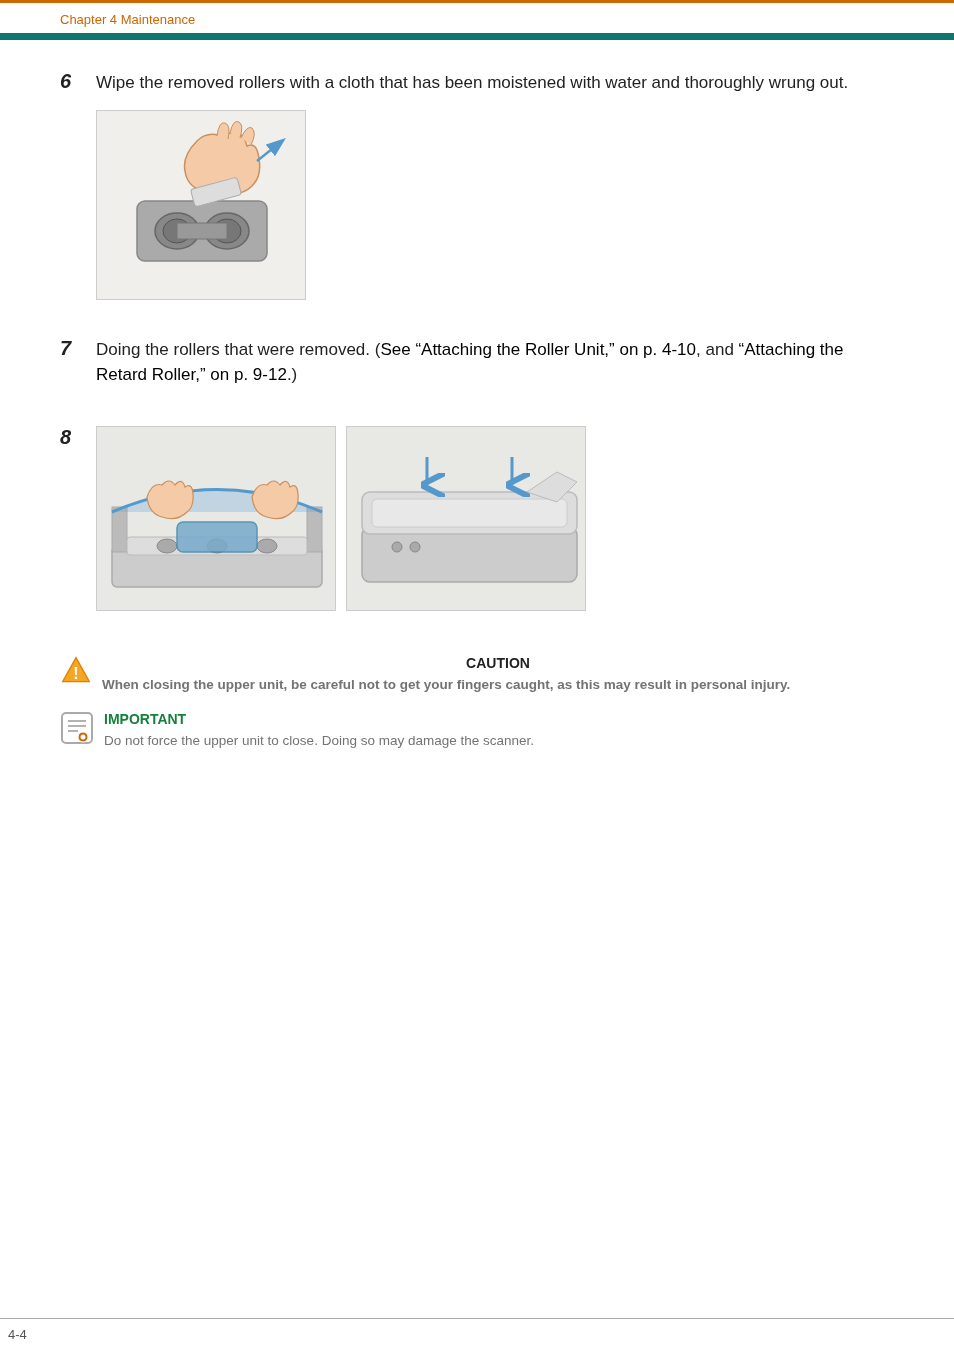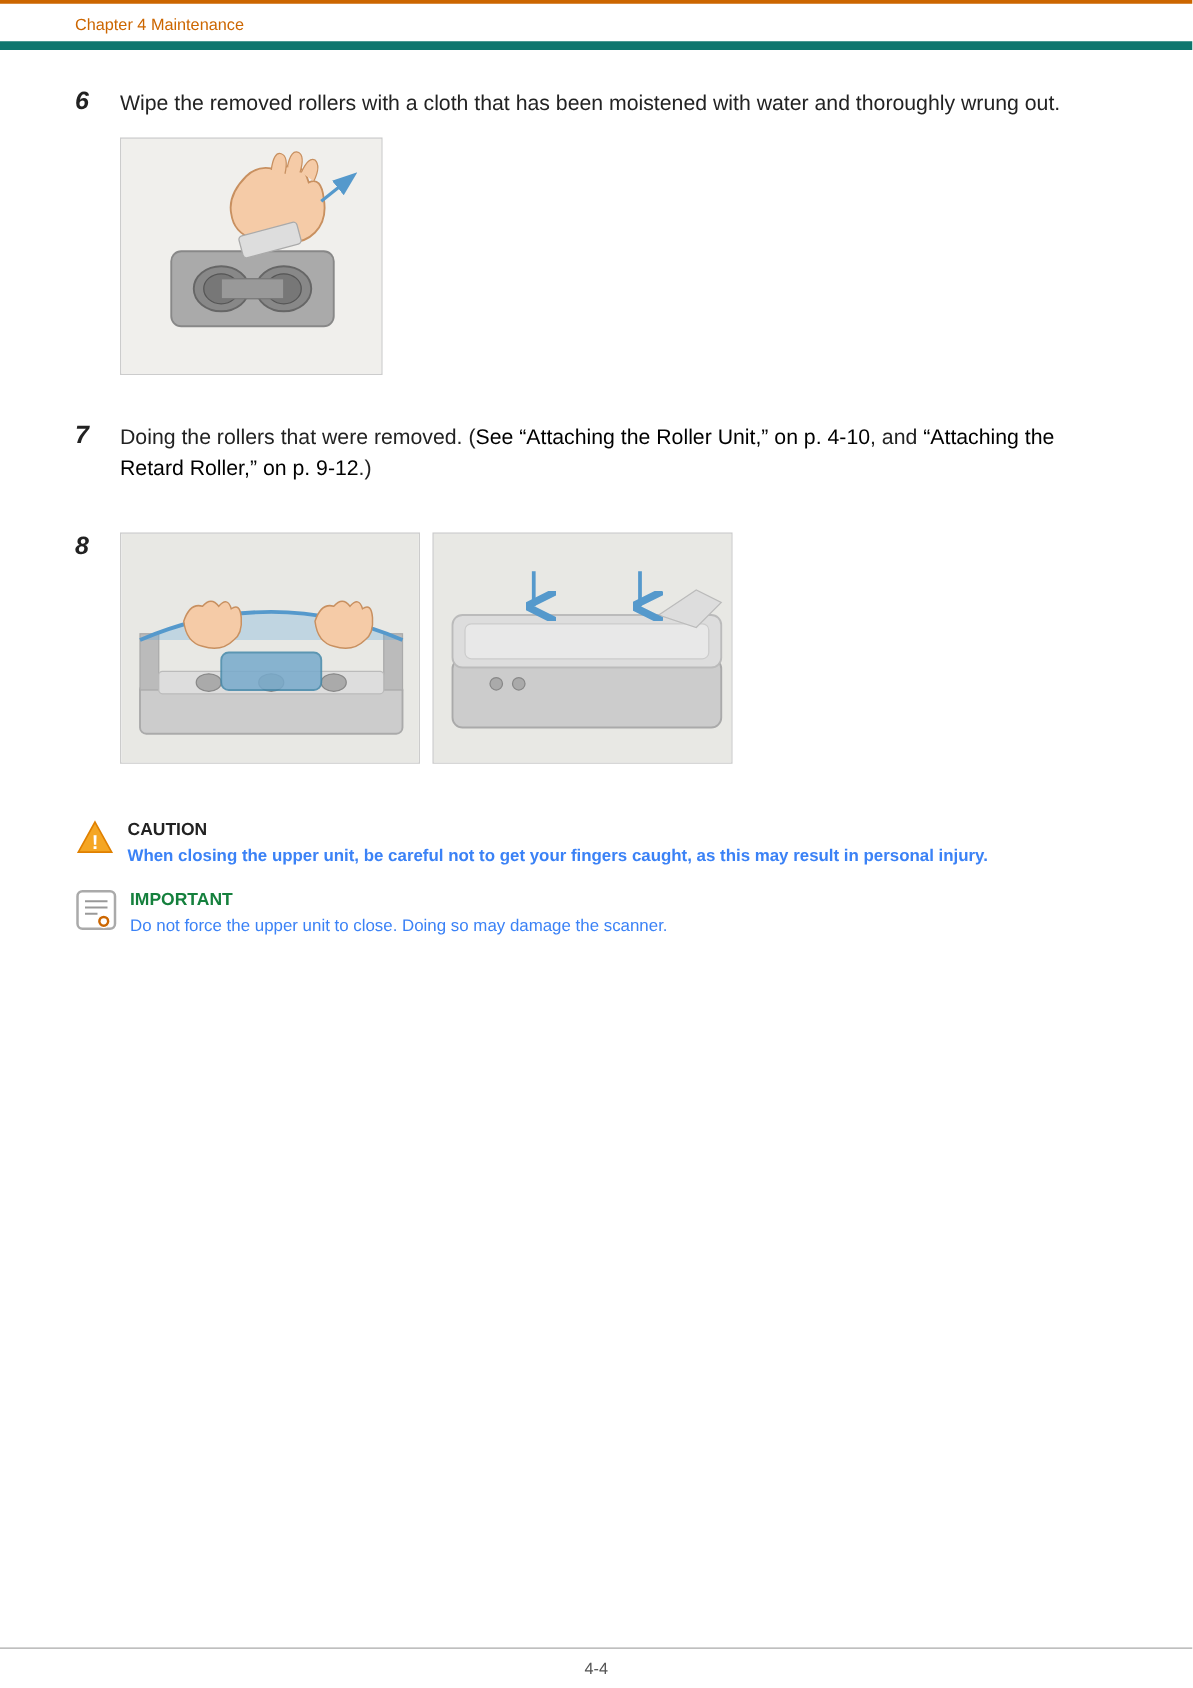--- a/index.html
+++ b/index.html
@@ -94,43 +94,44 @@
     }
 
     .notice-title {
       font-size: 14px;
       font-weight: bold;
       margin-bottom: 4px;
     }
 
     .notice-title.caution {
       color: #222;
+      text-align: center;
     }
 
     .notice-title.important {
       color: #15803d;
     }
 
     .notice-text {
       font-size: 13.5px;
       line-height: 1.5;
-      color: #3b82f6;
+      color: #737373;
     }
 
     .notice-text-bold {
       font-weight: bold;
     }
 
     .bottom-bar {
       position: absolute;
       bottom: 0;
       left: 0;
       right: 0;
       border-top: 1px solid #aaa;
-      text-align: center;
+      text-align: left;
       padding: 8px;
       font-size: 13px;
       color: #555;
     }
 
     
     .triangle-icon {
       width: 32px;
       height: 32px;
     }

